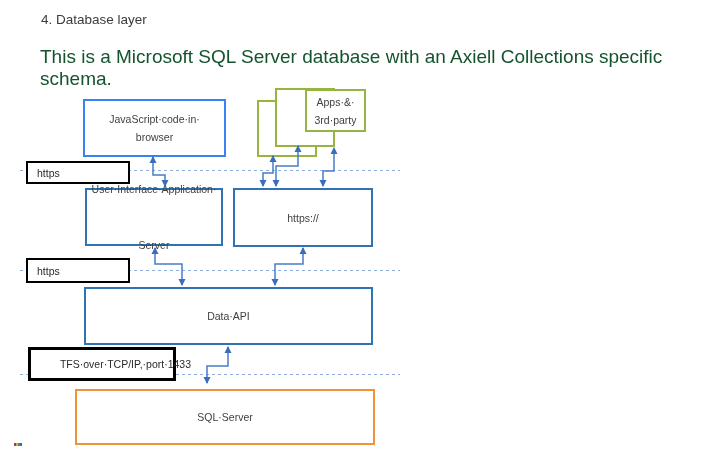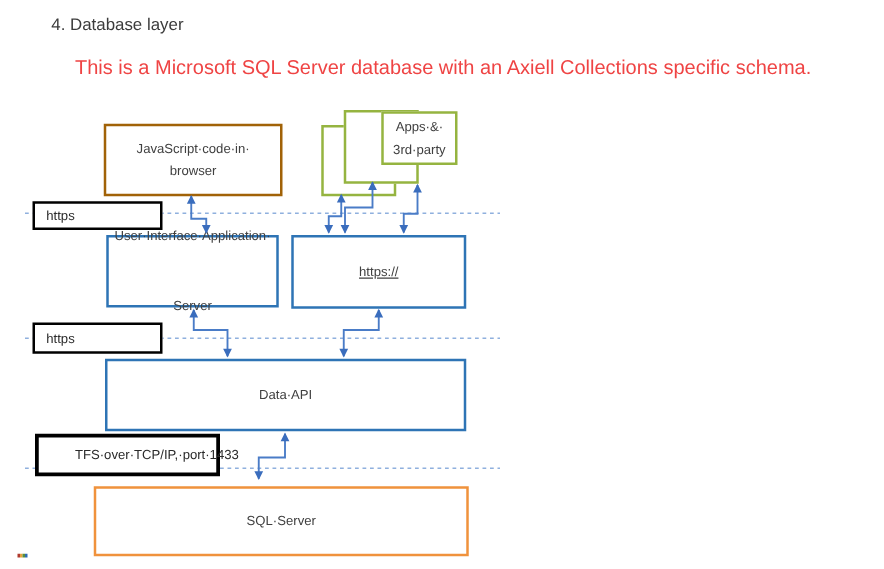--- a/index.html
+++ b/index.html
@@ -4,49 +4,49 @@
 <style>
   html,body{margin:0;padding:0;background:#fff;}
   body{
     width:707px;height:455px;position:relative;overflow:hidden;
     font-family:"Liberation Sans", sans-serif;color:#3c3c3c;
   }
   .heading{
     position:absolute;left:41px;top:12px;font-size:13.5px;color:#3b3b3b;
   }
   .description{
-    position:absolute;left:60px;top:46px;font-size:16px;color:#ef4444;
+    position:absolute;left:40px;top:46px;font-size:19px;color:#14532d;
   }
   svg.layer{position:absolute;left:0;top:0;pointer-events:none;}
   #dashes{z-index:0;}
   #arrows{z-index:2;}
   .box{
     position:absolute;box-sizing:border-box;background:#fff;z-index:1;
     display:flex;flex-direction:column;align-items:center;justify-content:center;
     text-align:center;font-size:10.5px;line-height:18px;color:#404040;
   }
-  .red-border{border:2px solid #a16207;}
+  .red-border{border:2px solid #3b82f6;}
   .blue-border{border:2px solid #2e74b5;gap:38px;}
   .green-border{border:2px solid #95b440;}
   .orange-border{border:2px solid #f0923c;}
   .label-box{
     position:absolute;box-sizing:border-box;background:#fff;z-index:1;
     border:2px solid #000;display:flex;align-items:center;
     font-size:10.5px;color:#2a2a2a;padding-left:47px;
   }
   .label-box.pad{padding-left:9px;}
   .label-box.center{justify-content:center;}
   .tfs{border-width:3px;}
   
   #js-browser{left:83px;top:99px;width:143px;height:58px;}
   #green-back{left:257px;top:100px;width:60px;height:57px;}
   #green-mid{left:275px;top:88px;width:60px;height:59px;}
   #green-front{left:305px;top:89px;width:61px;height:43px;}
   #ui-server{left:85px;top:188px;width:138px;height:58px;}
-  #rest-if{left:233px;top:188px;width:140px;height:59px;text-decoration:underline;}
+  #rest-if{left:233px;top:188px;width:140px;height:59px;}
   #data-api{left:84px;top:287px;width:289px;height:58px;}
   #sql-server{left:75px;top:389px;width:300px;height:56px;}
   #https-top{left:26px;top:161px;width:104px;height:23px;}
   #https-mid{left:26px;top:258px;width:104px;height:25px;}
   #tfs-label{left:28px;top:347px;width:148px;height:34px;}
   .artifact{position:absolute;left:14px;top:443px;height:3px;display:flex;z-index:1;}
   .artifact span{width:2px;height:3px;display:block;}
 </style>
 </head>
 <body>

